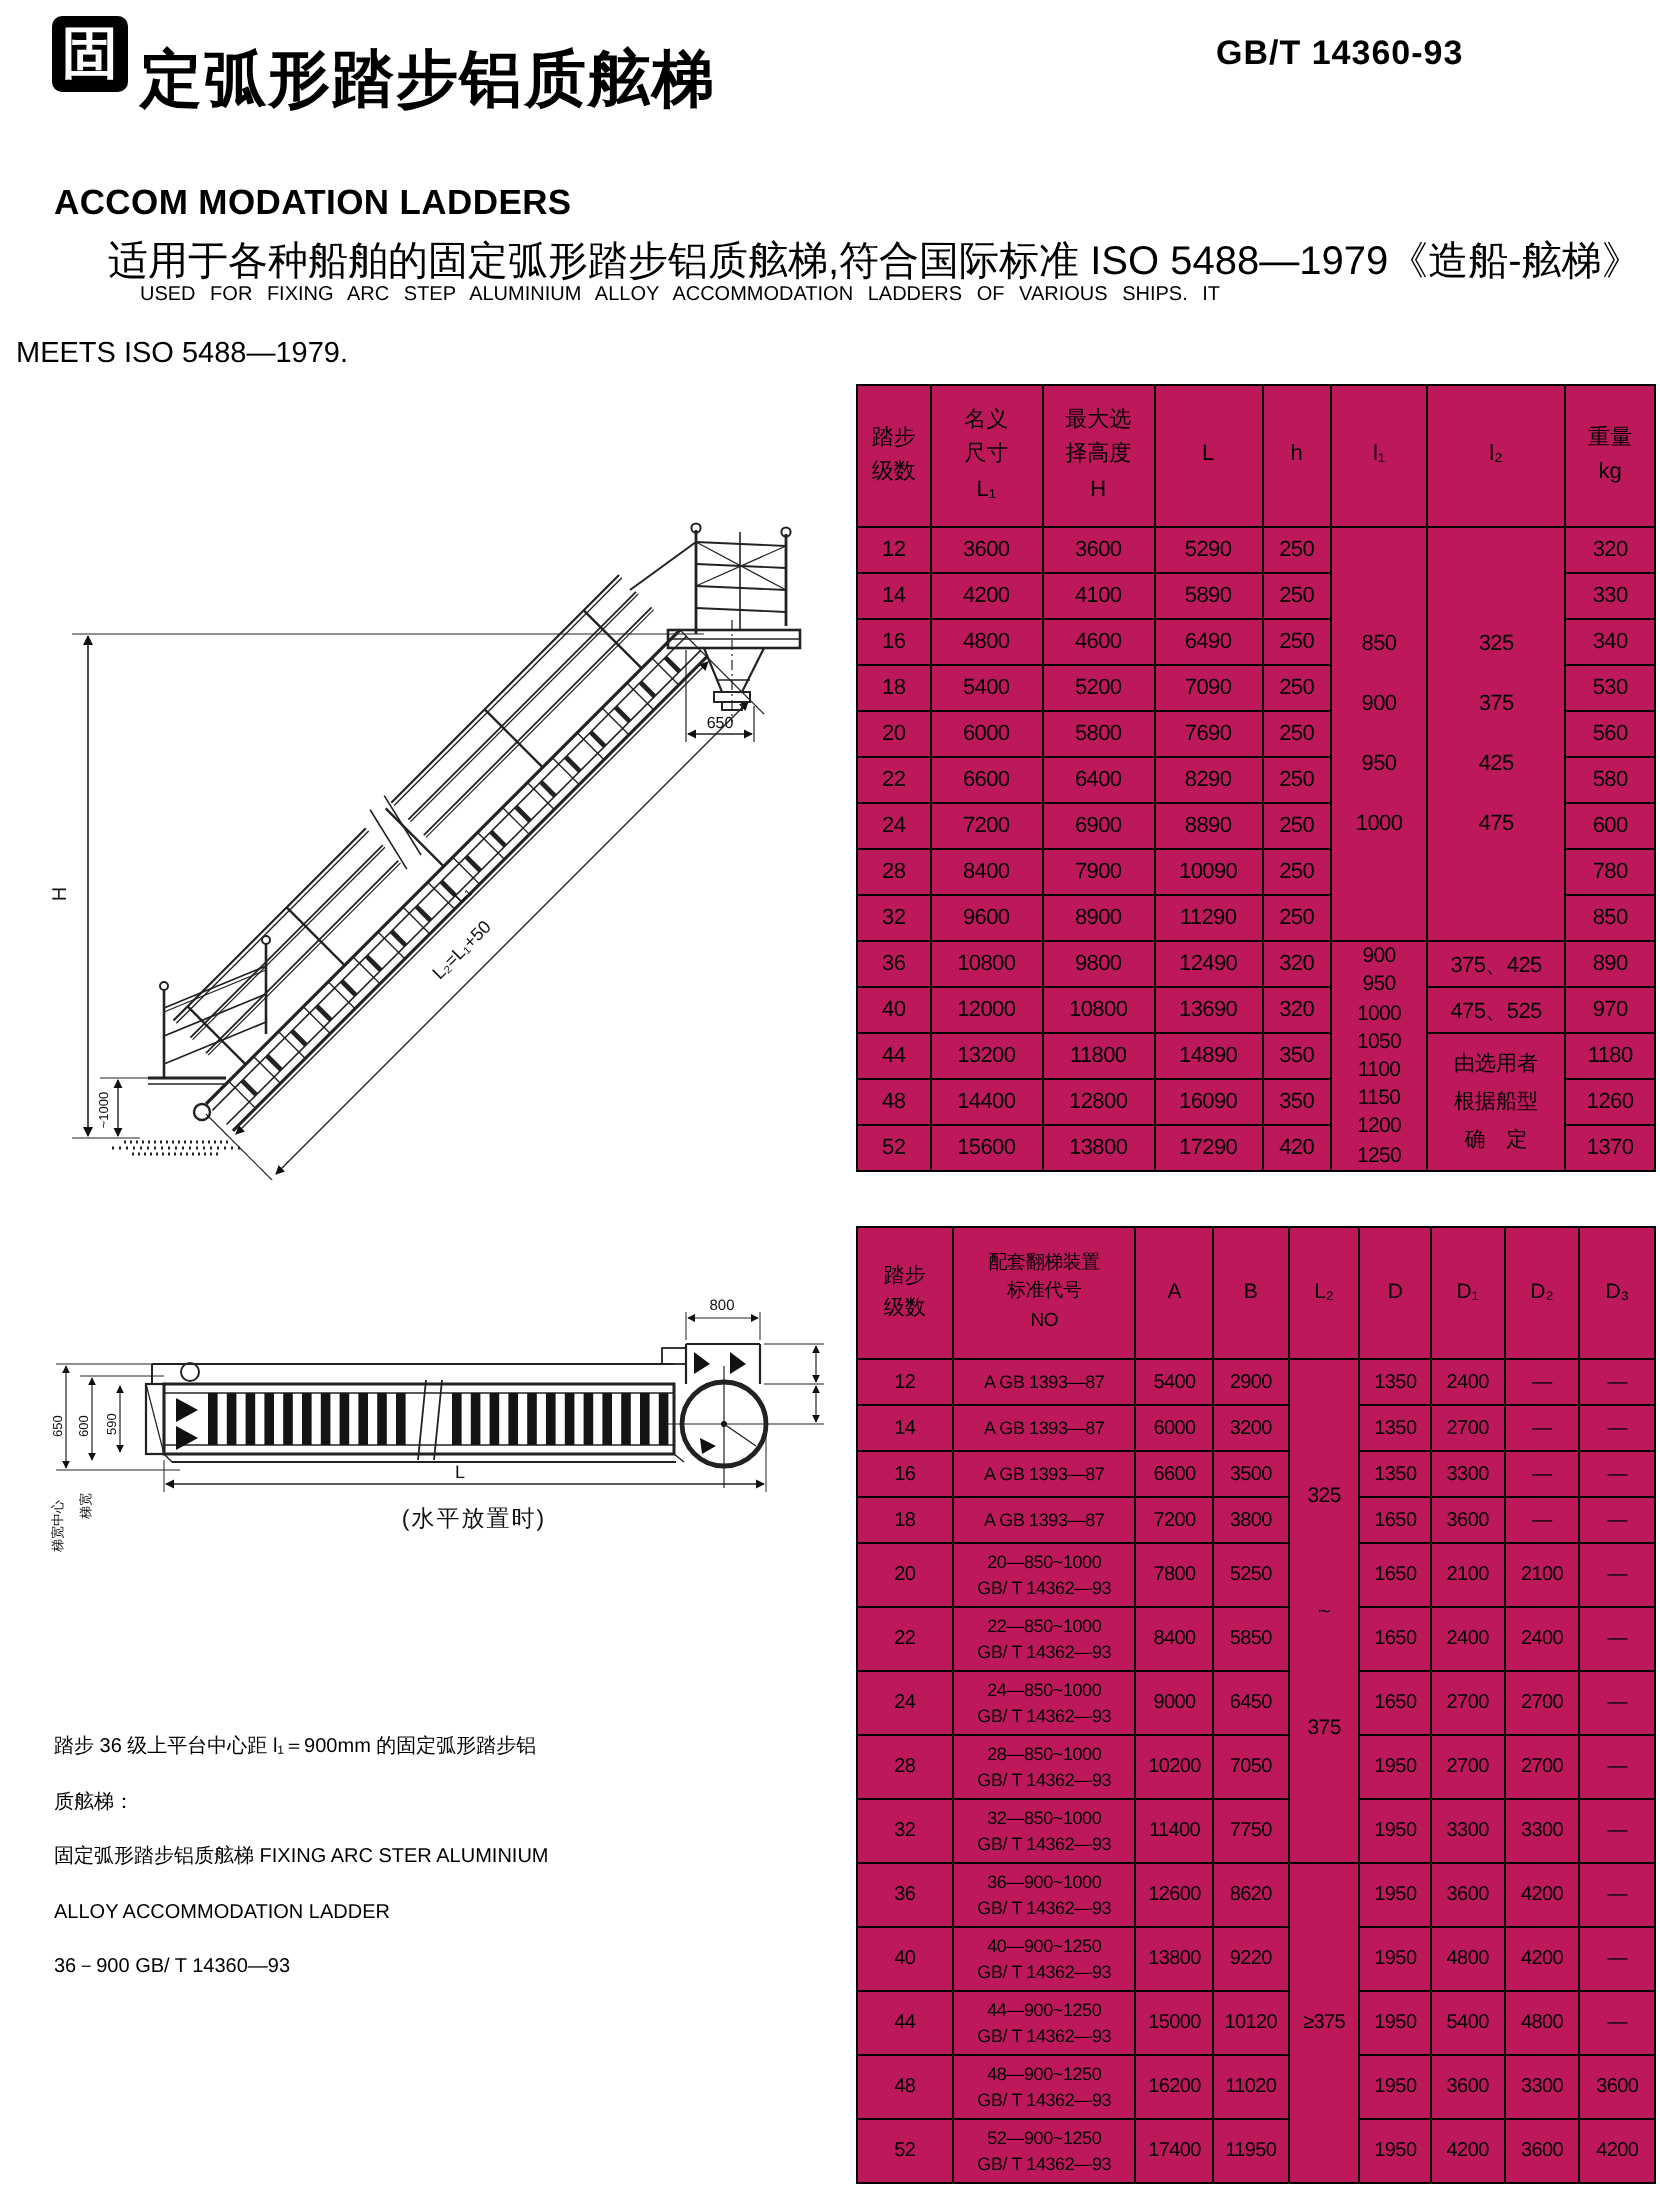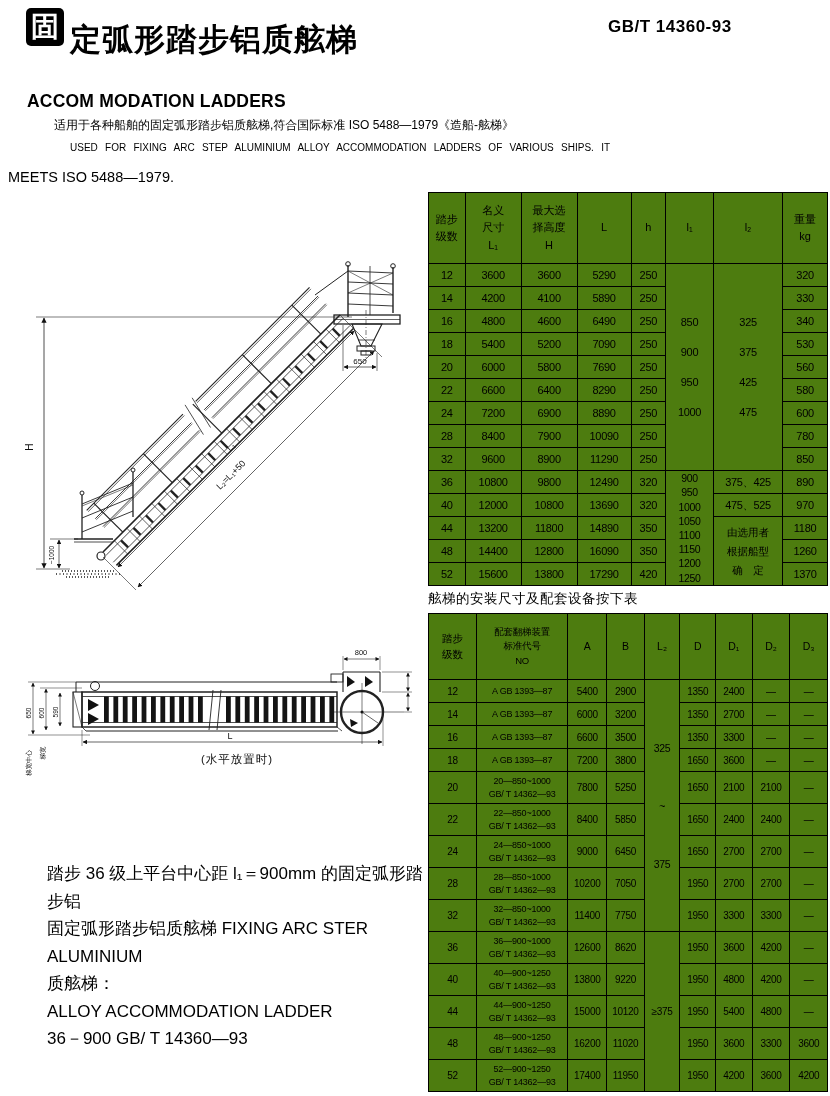--- a/index.html
+++ b/index.html
@@ -5,46 +5,46 @@
   html,body{margin:0;padding:0;background:#e8e8e8;}
   .page{position:relative;width:830px;height:1096px;background:#ffffff;overflow:hidden;
         font-family:"Liberation Sans",sans-serif;color:#000;}
   .abs{position:absolute;}
   
   .logo-box{left:26px;top:8px;width:38px;height:38px;background:#000;border-radius:5px;
             color:#fff;font-size:28px;font-weight:bold;line-height:38px;text-align:center;}
   .title-cn{left:70px;top:19px;font-size:31px;font-weight:bold;letter-spacing:1px;}
   .std-code{left:608px;top:17px;font-size:17px;font-weight:bold;letter-spacing:.5px;}
   .title-en{font-size:17.5px;font-weight:bold;letter-spacing:.2px;}
-  .desc-cn{left:8px;top:117px;width:818px;font-size:12px;text-indent:46px;}
+  .desc-cn{left:8px;top:117px;width:818px;font-size:20px;text-indent:46px;}
   .desc-en1{left:24px;top:142px;width:820px;font-size:10px;text-indent:46px;word-spacing:4.5px;}
   .desc-en2{left:8px;top:169px;font-size:14.5px;}
   
-  table{border-collapse:collapse;table-layout:fixed;background:#4d7c0f;}
+  table{border-collapse:collapse;table-layout:fixed;background:#be185d;}
   table,td,th{border:1px solid #000;}
   table{border-width:1.5px;}
   td,th{text-align:center;vertical-align:middle;padding:0;font-weight:normal;overflow:hidden;}
   .t1{left:428px;top:192px;width:400px;font-size:11px;}
   .t1 th{height:70px;font-size:11px;line-height:1.55;}
   .t1 tr{height:23px;}
   .t2{left:428px;top:613px;width:400px;font-size:10px;}
   .t2 th{height:65px;font-size:10.5px;line-height:1.5;}
   .pre{white-space:pre-line;}
   [data-bind-lines]{white-space:pre-line;}
   .lspan1{line-height:30px;font-size:11px;}
   .lspan2{line-height:14.2px;font-size:10.5px;}
   .lspan3{line-height:19px;font-size:10.5px;}
   .l2span{line-height:58px;font-size:10.5px;}
   .no-cell{font-size:9px;line-height:1.35;letter-spacing:-0.2px;}
   .num{letter-spacing:-0.3px;}
   .mid-caption{left:428px;top:590px;font-size:13.5px;letter-spacing:.5px;}
   
   .marking{left:27px;top:860px;width:402px;}
   .marking-heading{font-size:16.5px;font-weight:bold;margin-bottom:9px;}
-  .marking-line{font-size:17px;line-height:27.5px;margin-left:20px;}
+  .marking-line{font-size:10px;line-height:27.5px;}
   svg{display:block;}
   svg text{font-family:"Liberation Sans",sans-serif;fill:#111;}
 </style>
 </head>
 <body>
 
 <div class="page">
 
   <div class="abs logo-box" data-bind="header.logo_char">固</div>
   <div class="abs title-cn" data-bind="header.title_cn">定弧形踏步铝质舷梯</div>
@@ -435,21 +435,20 @@
           <td class="num" data-bind="table1.rows.13.steps">52</td>
           <td class="num" data-bind="table1.rows.13.L1">15600</td>
           <td class="num" data-bind="table1.rows.13.H">13800</td>
           <td class="num" data-bind="table1.rows.13.L">17290</td>
           <td class="num" data-bind="table1.rows.13.h">420</td>
           <td class="num" data-bind="table1.rows.13.kg">1370</td>
         </tr>
       </tbody>
   </table>
 
-  <div class="abs mid-caption" data-bind="mid_caption">舷梯的安装尺寸及配套设备按下表</div>
 
   <table class="abs t2" id="t2">
     <colgroup>
       <col style="width:47px">
         <col style="width:90px">
         <col style="width:38px">
         <col style="width:37px">
       <col style="width:35px">
         <col style="width:35px">
         <col style="width:36px">
@@ -625,19 +624,19 @@
           <td class="num" data-bind="table2.rows.13.D">1950</td>
           <td class="num" data-bind="table2.rows.13.D1">4200</td>
           <td class="num" data-bind="table2.rows.13.D2">3600</td>
           <td class="num" data-bind="table2.rows.13.D3">4200</td>
         </tr>
       </tbody>
   </table>
 
   <div class="abs marking">
     <div class="marking-line" data-bind="marking.line1">踏步 36 级上平台中心距 l₁＝900mm 的固定弧形踏步铝</div>
+    <div class="marking-line" data-bind="marking.line2">质舷梯：</div>
     <div class="marking-line" data-bind="marking.line3">固定弧形踏步铝质舷梯 FIXING ARC STER ALUMINIUM</div>
-    <div class="marking-line" data-bind="marking.line2">质舷梯：</div>
     <div class="marking-line" data-bind="marking.line4">ALLOY ACCOMMODATION LADDER</div>
     <div class="marking-line" data-bind="marking.line5">36－900 GB/ T 14360—93</div>
   </div>
 
 </div>
 
 </body></html>

